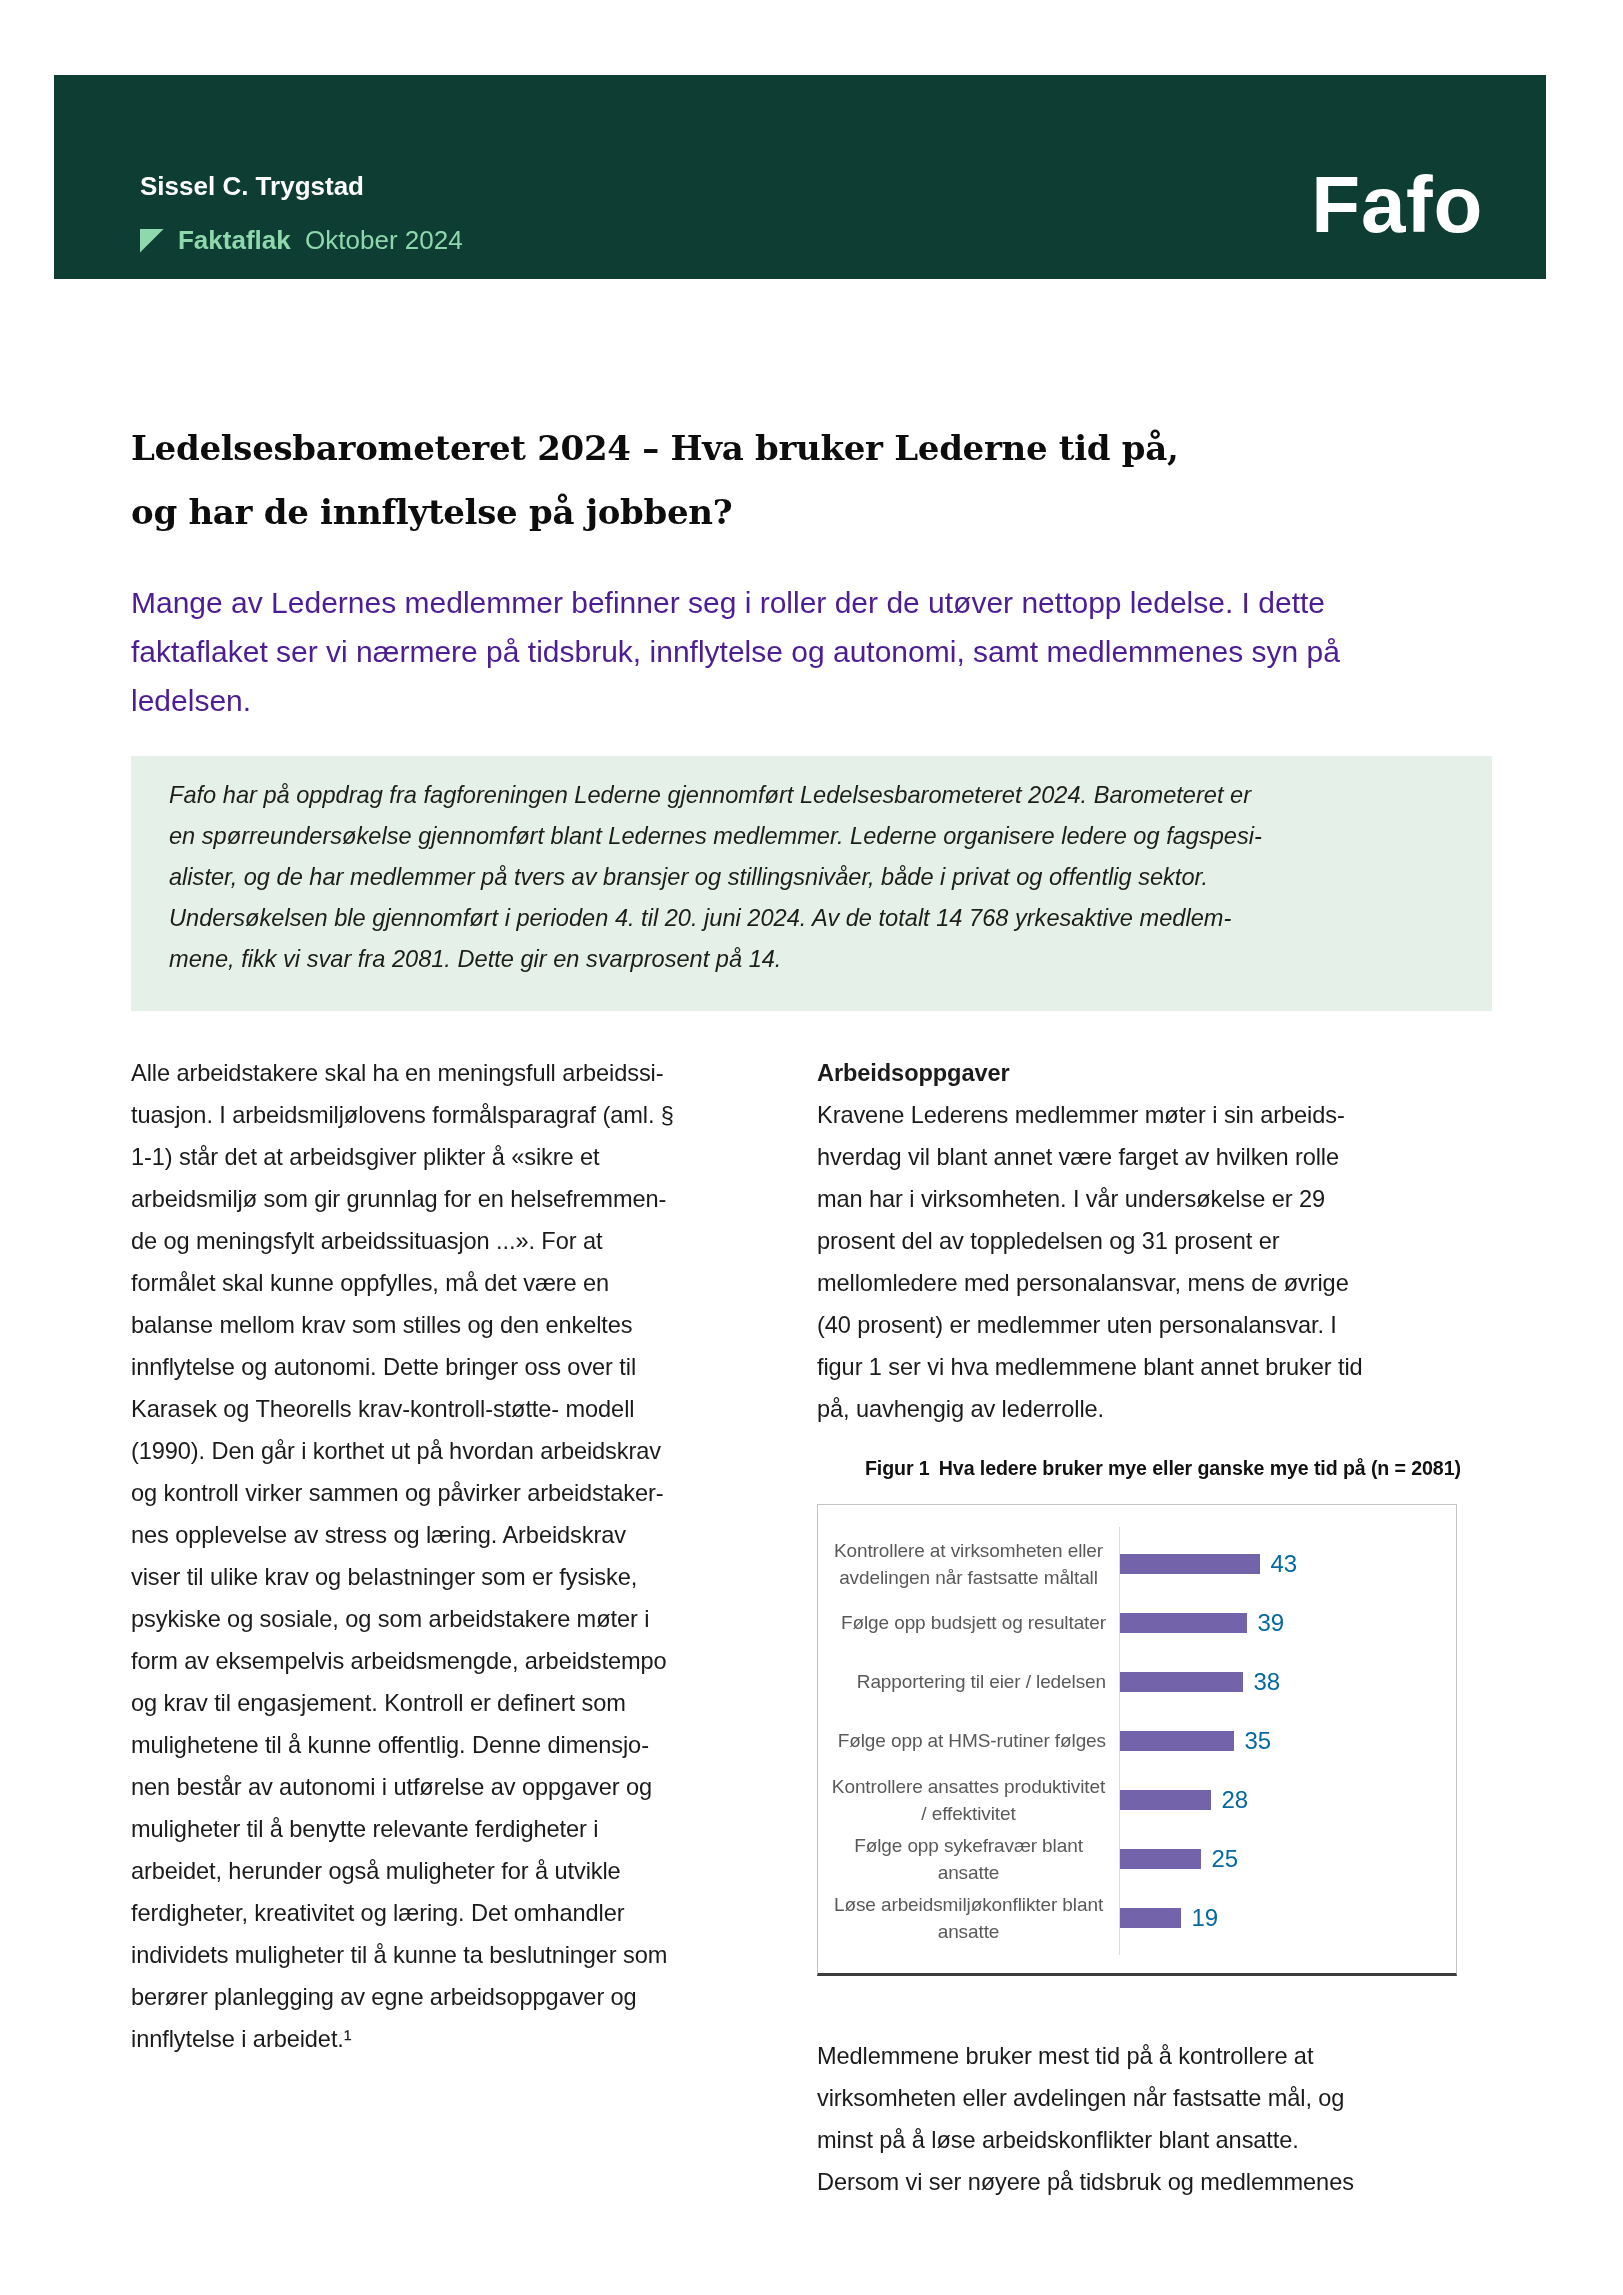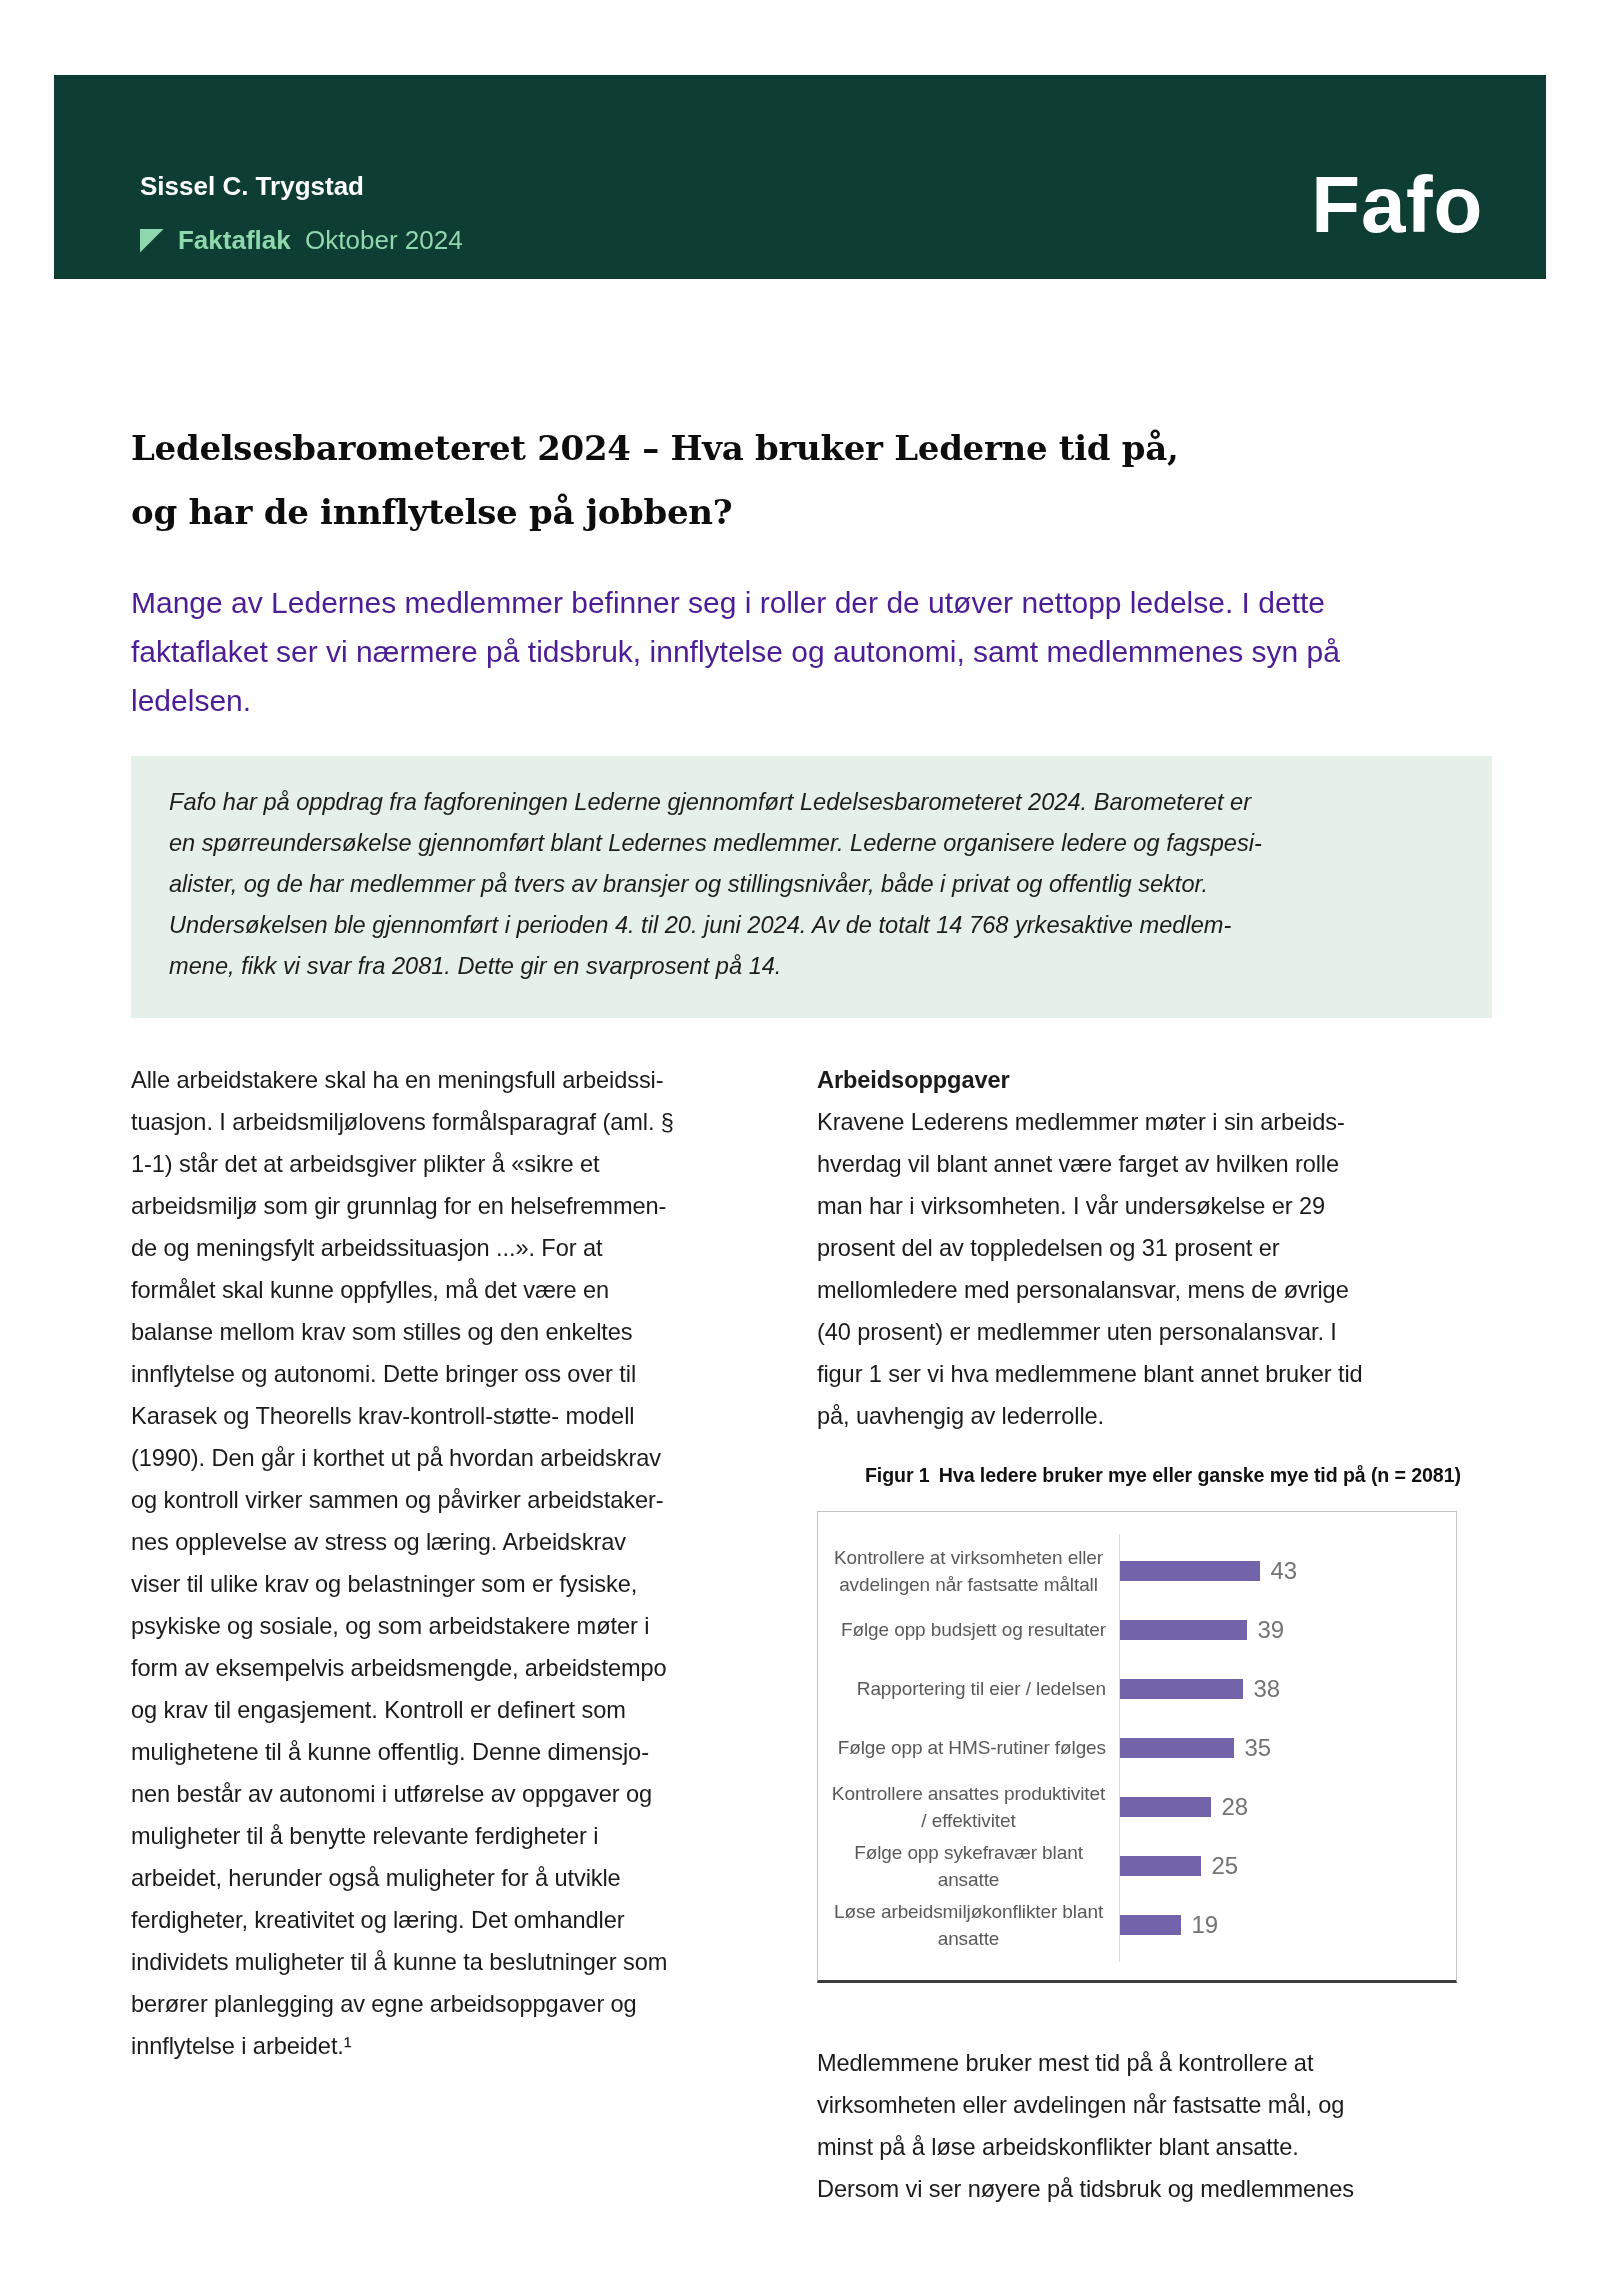--- a/index.html
+++ b/index.html
@@ -14,21 +14,21 @@
   .series .tri{width:23.6px;height:23.6px;display:inline-block;}
   .series .series-label{font-weight:bold;}
   .logo{position:absolute;right:63px;top:84px;font-size:80px;font-weight:800;color:#ffffff;
         letter-spacing:0.7px;font-family:"Liberation Sans",sans-serif;}
 
   
   .content{position:absolute;left:131px;top:393px;width:1361px;}
   .title{font-family:"DejaVu Serif",serif;font-weight:bold;font-size:34px;line-height:64px;
          color:#0d0d0d;letter-spacing:-0.3px;}
   .intro{margin-top:34px;font-size:30px;line-height:49px;color:#4c1d95;}
-  .infobox{margin-top:31px;padding:26px 38px 31px 38px;box-sizing:border-box;width:100%;
+  .infobox{margin-top:31px;padding:19px 38px 31px 38px;box-sizing:border-box;width:100%;
            font-style:italic;font-size:23.6px;line-height:41px;color:#1d1d1b;}
   .ln{white-space:nowrap;}
 
   .columns{margin-top:41px;display:flex;gap:34px;}
   .col{width:652px;font-size:23.6px;line-height:42px;letter-spacing:-0.1px;}
   .col-heading{font-weight:bold;}
 
   .fig-caption{margin-top:17px;font-size:19.6px;font-weight:bold;color:#111;letter-spacing:-0.1px;margin-left:48px;}
   .fig-caption .cap-text{margin-left:9.2px;}
 
@@ -37,21 +37,21 @@
              border:1.3px solid #c3c3c3;border-bottom:3.3px solid #3c3c3c;
              padding:29px 0 26px 13px;}
   .rows{position:relative;}
   .rows::before{content:"";position:absolute;left:288px;top:-7.9px;bottom:-7.9px;width:1.3px;background:#d9d9d9;}
   .row{display:flex;align-items:center;height:59px;}
   .rlabel{width:288px;box-sizing:border-box;padding-right:13px;display:flex;justify-content:flex-end;
           align-items:center;text-align:center;font-size:19px;line-height:27px;color:#595959;
           letter-spacing:-0.1px;}
   .rplot{flex:1;display:flex;align-items:center;height:100%;}
   .rbar{height:20px;background:#7363ab;}
-  .rval{margin-left:10.5px;font-size:24px;color:#737373;}
+  .rval{margin-left:10.5px;font-size:24px;color:#0369a1;}
 
   .after-fig{margin-top:59px;}
 </style>
 </head>
 <body>
 
 <div class="page">
 
   <header class="band">
     <div class="band-bg" style="background: rgb(14, 61, 51);"></div>

